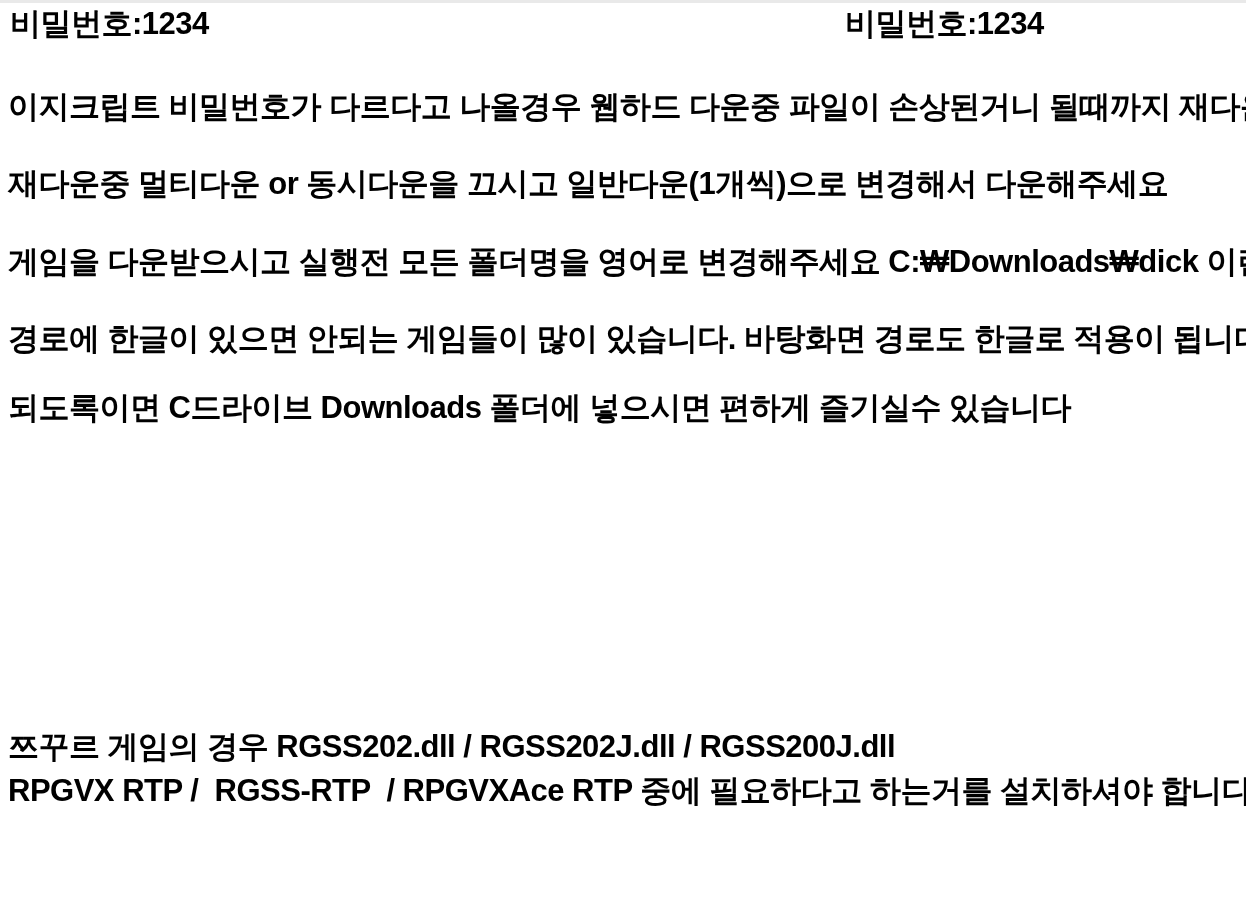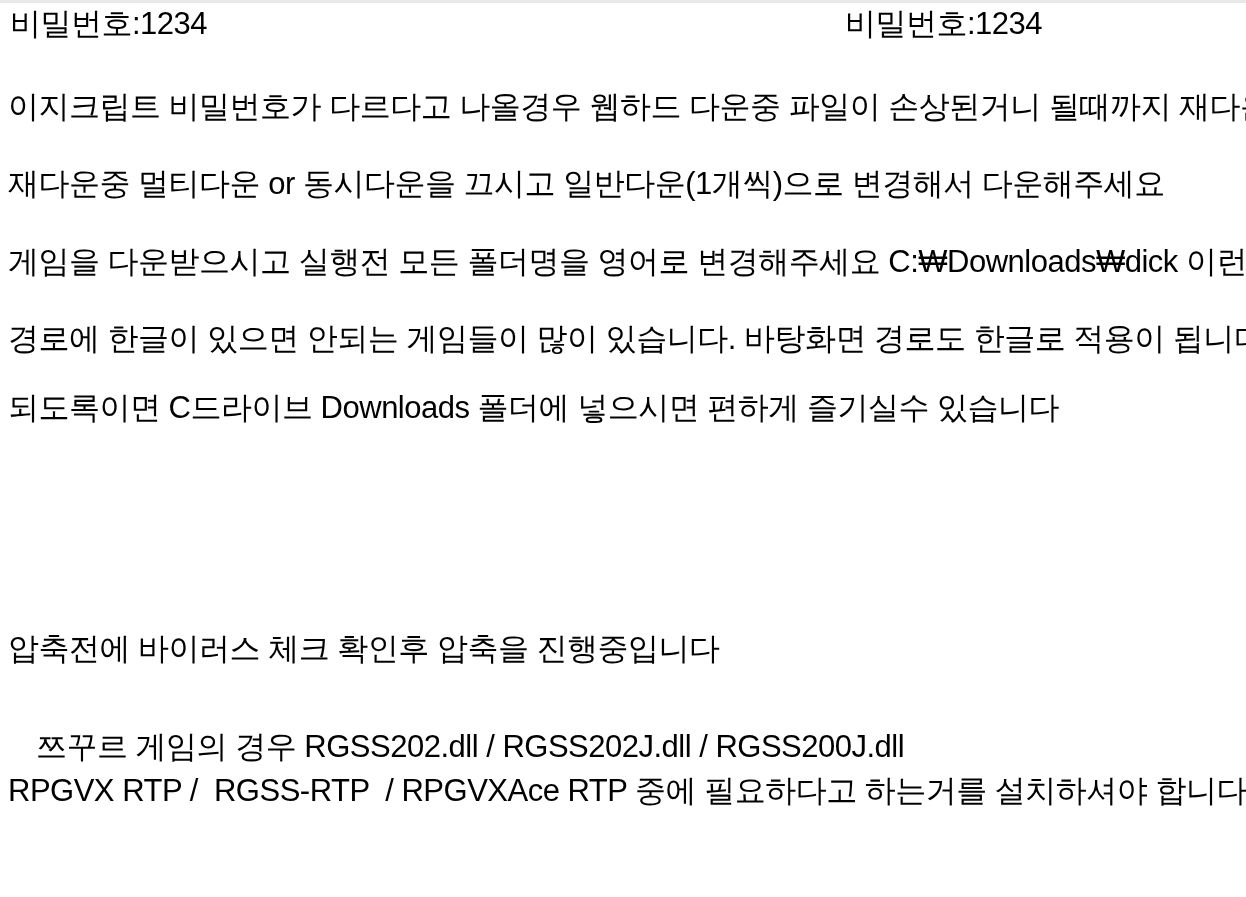--- a/index.html
+++ b/index.html
@@ -7,21 +7,21 @@
     padding: 0;
     background: #ffffff;
   }
   .page {
     position: relative;
     width: 1246px;
     height: 897px;
     background: #ffffff;
     overflow: hidden;
     font-family: "Liberation Sans", "DejaVu Sans", sans-serif;
-    font-weight: 400;
+    font-weight: 700;
     color: #000000;
   }
   .topline {
     position: absolute;
     top: 0;
     left: 0;
     width: 1246px;
     height: 3px;
     background: #e9e9e9;
   }
@@ -40,34 +40,33 @@
   
   .line { left: 8px; }
   .l0  { top: 89px;  }
   .l1  { top: 166px; }
   .l2  { top: 244px; }
   .l3  { top: 321px; }
   .l4  { top: 390px; }
   .l5  { top: 476px; }
   .l6  { top: 554px; }
   .l7  { top: 631px; }
-  .l8  { top: 729px; margin-left: 28px; }
+  .l8  { top: 729px; }
   .l9  { top: 773px; }
   .l10 { top: 851px; }
 </style>
 </head>
 <body>
 
 <div class="page">
   <div class="topline"></div>
 
   <span class="txt pw-left">비밀번호:1234</span>
   <span class="txt pw-right">비밀번호:1234</span>
 
   <div class="txt line l0">이지크립트 비밀번호가 다르다고 나올경우 웹하드 다운중 파일이 손상된거니 될때까지 재다운</div>
   <div class="txt line l1">재다운중 멀티다운 or 동시다운을 끄시고 일반다운(1개씩)으로 변경해서 다운해주세요</div>
   <div class="txt line l2">게임을 다운받으시고 실행전 모든 폴더명을 영어로 변경해주세요 C:₩Downloads₩dick 이런식</div>
   <div class="txt line l3">경로에 한글이 있으면 안되는 게임들이 많이 있습니다. 바탕화면 경로도 한글로 적용이 됩니다</div>
   <div class="txt line l4">되도록이면 C드라이브 Downloads 폴더에 넣으시면 편하게 즐기실수 있습니다</div>
-  <div class="txt line l7">압축전에 바이러스 체크 확인후 압축을 진행중입니다</div>
   <div class="txt line l8">쯔꾸르 게임의 경우 RGSS202.dll / RGSS202J.dll / RGSS200J.dll</div>
   <div class="txt line l9">RPGVX RTP /  RGSS-RTP  / RPGVXAce RTP 중에 필요하다고 하는거를 설치하셔야 합니다</div>
 </div>
 
 </body></html>

